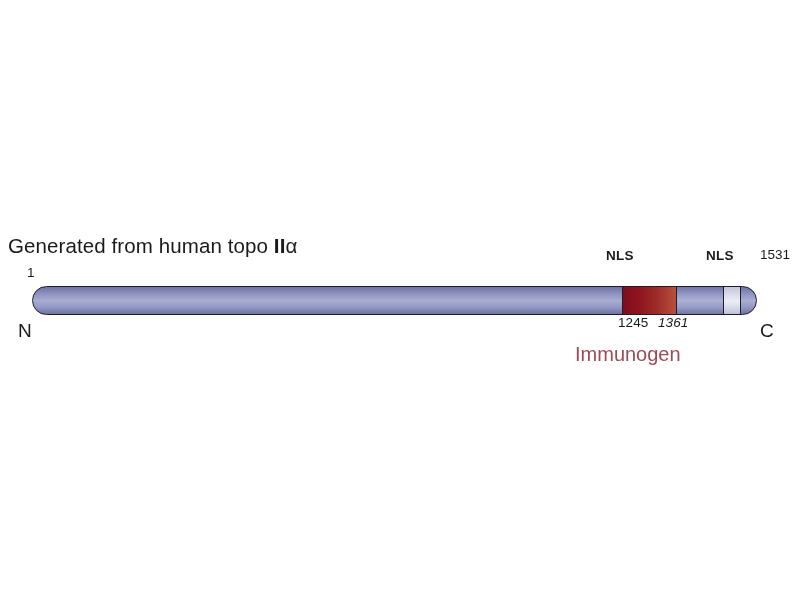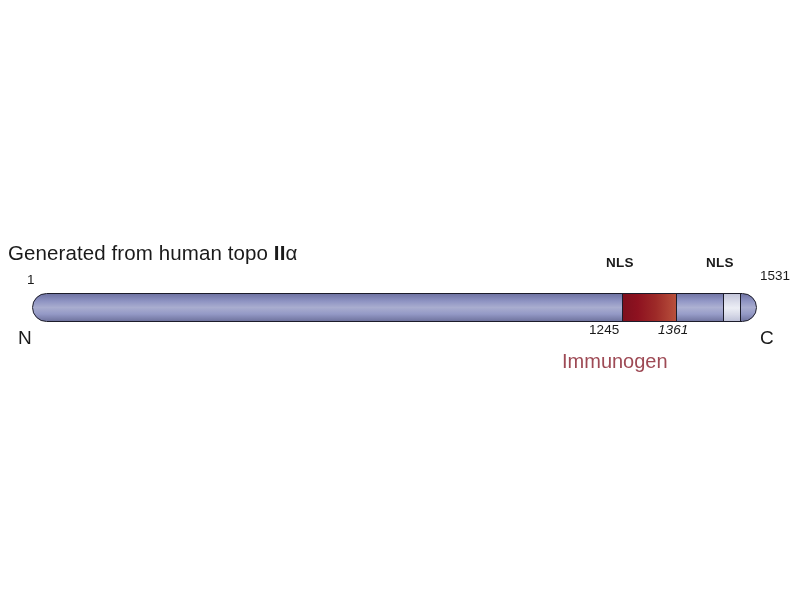--- a/index.html
+++ b/index.html
@@ -15,21 +15,20 @@
     overflow: hidden;
     position: relative;
   }
 
   #figure {
     position: absolute;
     left: 0;
     top: 0;
     width: 800px;
     height: 532px;
-    margin-top: 7px;
   }
 
   
   .title {
     position: absolute;
     left: 8px;
     top: 234px;
     font-size: 20.5px;
     color: #1a1a1a;
     letter-spacing: 0.1px;
@@ -126,36 +125,36 @@
   }
 
   .lbl-start {
     font-size: 13.5px;
     top: 265px;
     left: 27px;
   }
 
   .lbl-end {
     font-size: 13.5px;
-    top: 261px;
+    top: 247px;
     left: 760px;
   }
 
   .lbl-term {
     font-size: 19px;
     top: 320px;
   }
 
   .lbl-n { left: 18px; }
   .lbl-c { left: 760px; }
 
   .lbl-immunogen {
     position: absolute;
     top: 343px;
-    left: 562px;
+    left: 575px;
     font-size: 20px;
     color: #9e4a55;
     white-space: nowrap;
   }
 </style>
 </head>
 <body>
 
 <div id="figure">
 
@@ -173,21 +172,21 @@
 
       <div class="seg seg-immunogen" style="left:589px; width:55px;"></div>
 
       <div class="seg seg-blue" style="left:644px; width:46px;"></div>
 
       <div class="seg seg-nls2" style="left:690px; width:18px;"></div>
 
     </div>
   </div>
 
-  <div class="lbl lbl-pos" style="left:589px;">1245</div>
+  <div class="lbl lbl-pos" style="left:618px;">1245</div>
   <div class="lbl lbl-pos" style="left:658px;font-style:italic;">1361</div>
 
   <div class="lbl lbl-term lbl-n">N</div>
   <div class="lbl lbl-term lbl-c">C</div>
 
   <div class="lbl-immunogen">Immunogen</div>
 
 </div>
 
 </body></html>

